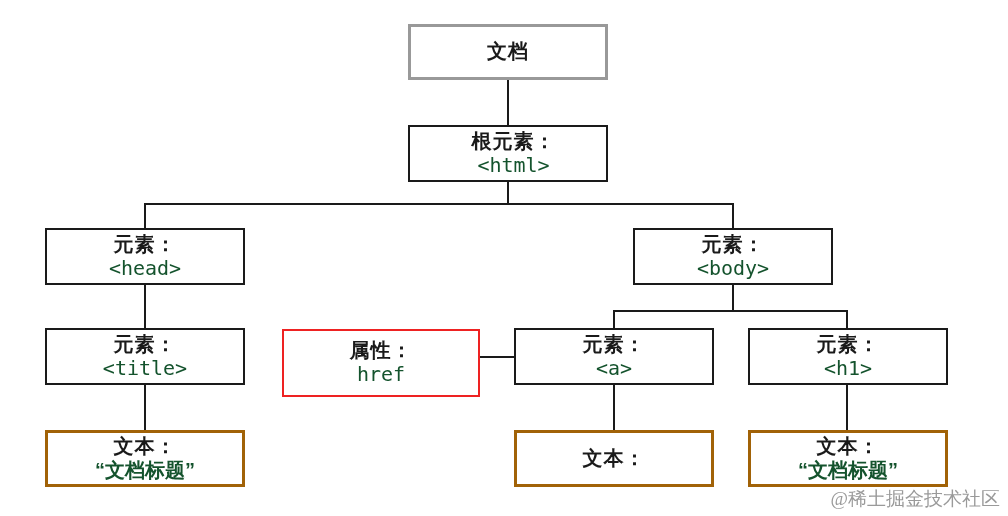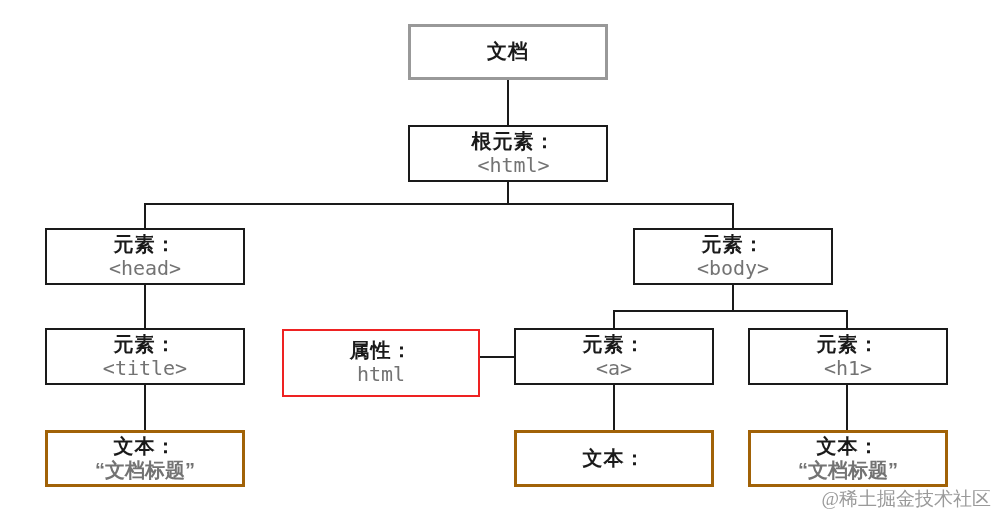--- a/index.html
+++ b/index.html
@@ -29,38 +29,38 @@
     font-size: 20px;
     font-weight: 700;
     color: #1a1a1a;
     letter-spacing: 1px;
     white-space: nowrap;
   }
   .box .l2 {
     font-family: "DejaVu Sans Mono", monospace;
     font-size: 20px;
     font-weight: 500;
-    color: #737373;
+    color: #14532d;
     white-space: nowrap;
   }
   .box .l2.cn {
     font-family: "Liberation Sans", sans-serif;
     font-weight: 700;
   }
   .border-element   { border: 2px solid #1a1a1a; }
   .border-document  { border: 3px solid #999999; }
   .border-attribute { border: 2px solid #ee2222; }
   .border-text      { border: 3px solid #a16207; }
 
   .vline { position: absolute; width: 2px;  background: #1a1a1a; z-index: 1; }
   .hline { position: absolute; height: 2px; background: #1a1a1a; z-index: 1; }
 
   .watermark {
     position: absolute;
-    right: 17px;
+    right: 8px;
     bottom: 4px;
     font-family: "Liberation Serif", serif;
     font-size: 19px;
     color: #9a9a9a;
     z-index: 3;
     white-space: nowrap;
   }
 </style>
 </head>
 <body>
@@ -101,21 +101,21 @@
     <span class="l2">&lt;body&gt;</span>
   </div>
 
   <div class="box border-element" style="left:45px; top:328px;">
     <span class="l1">元素：</span>
     <span class="l2">&lt;title&gt;</span>
   </div>
 
   <div class="box border-attribute" style="left:282px; top:329px; width:198px; height:68px;">
     <span class="l1">属性：</span>
-    <span class="l2">html</span>
+    <span class="l2">href</span>
   </div>
 
   <div class="box border-element" style="left:514px; top:328px;">
     <span class="l1">元素：</span>
     <span class="l2">&lt;a&gt;</span>
   </div>
 
   <div class="box border-element" style="left:748px; top:328px;">
     <span class="l1">元素：</span>
     <span class="l2">&lt;h1&gt;</span>

